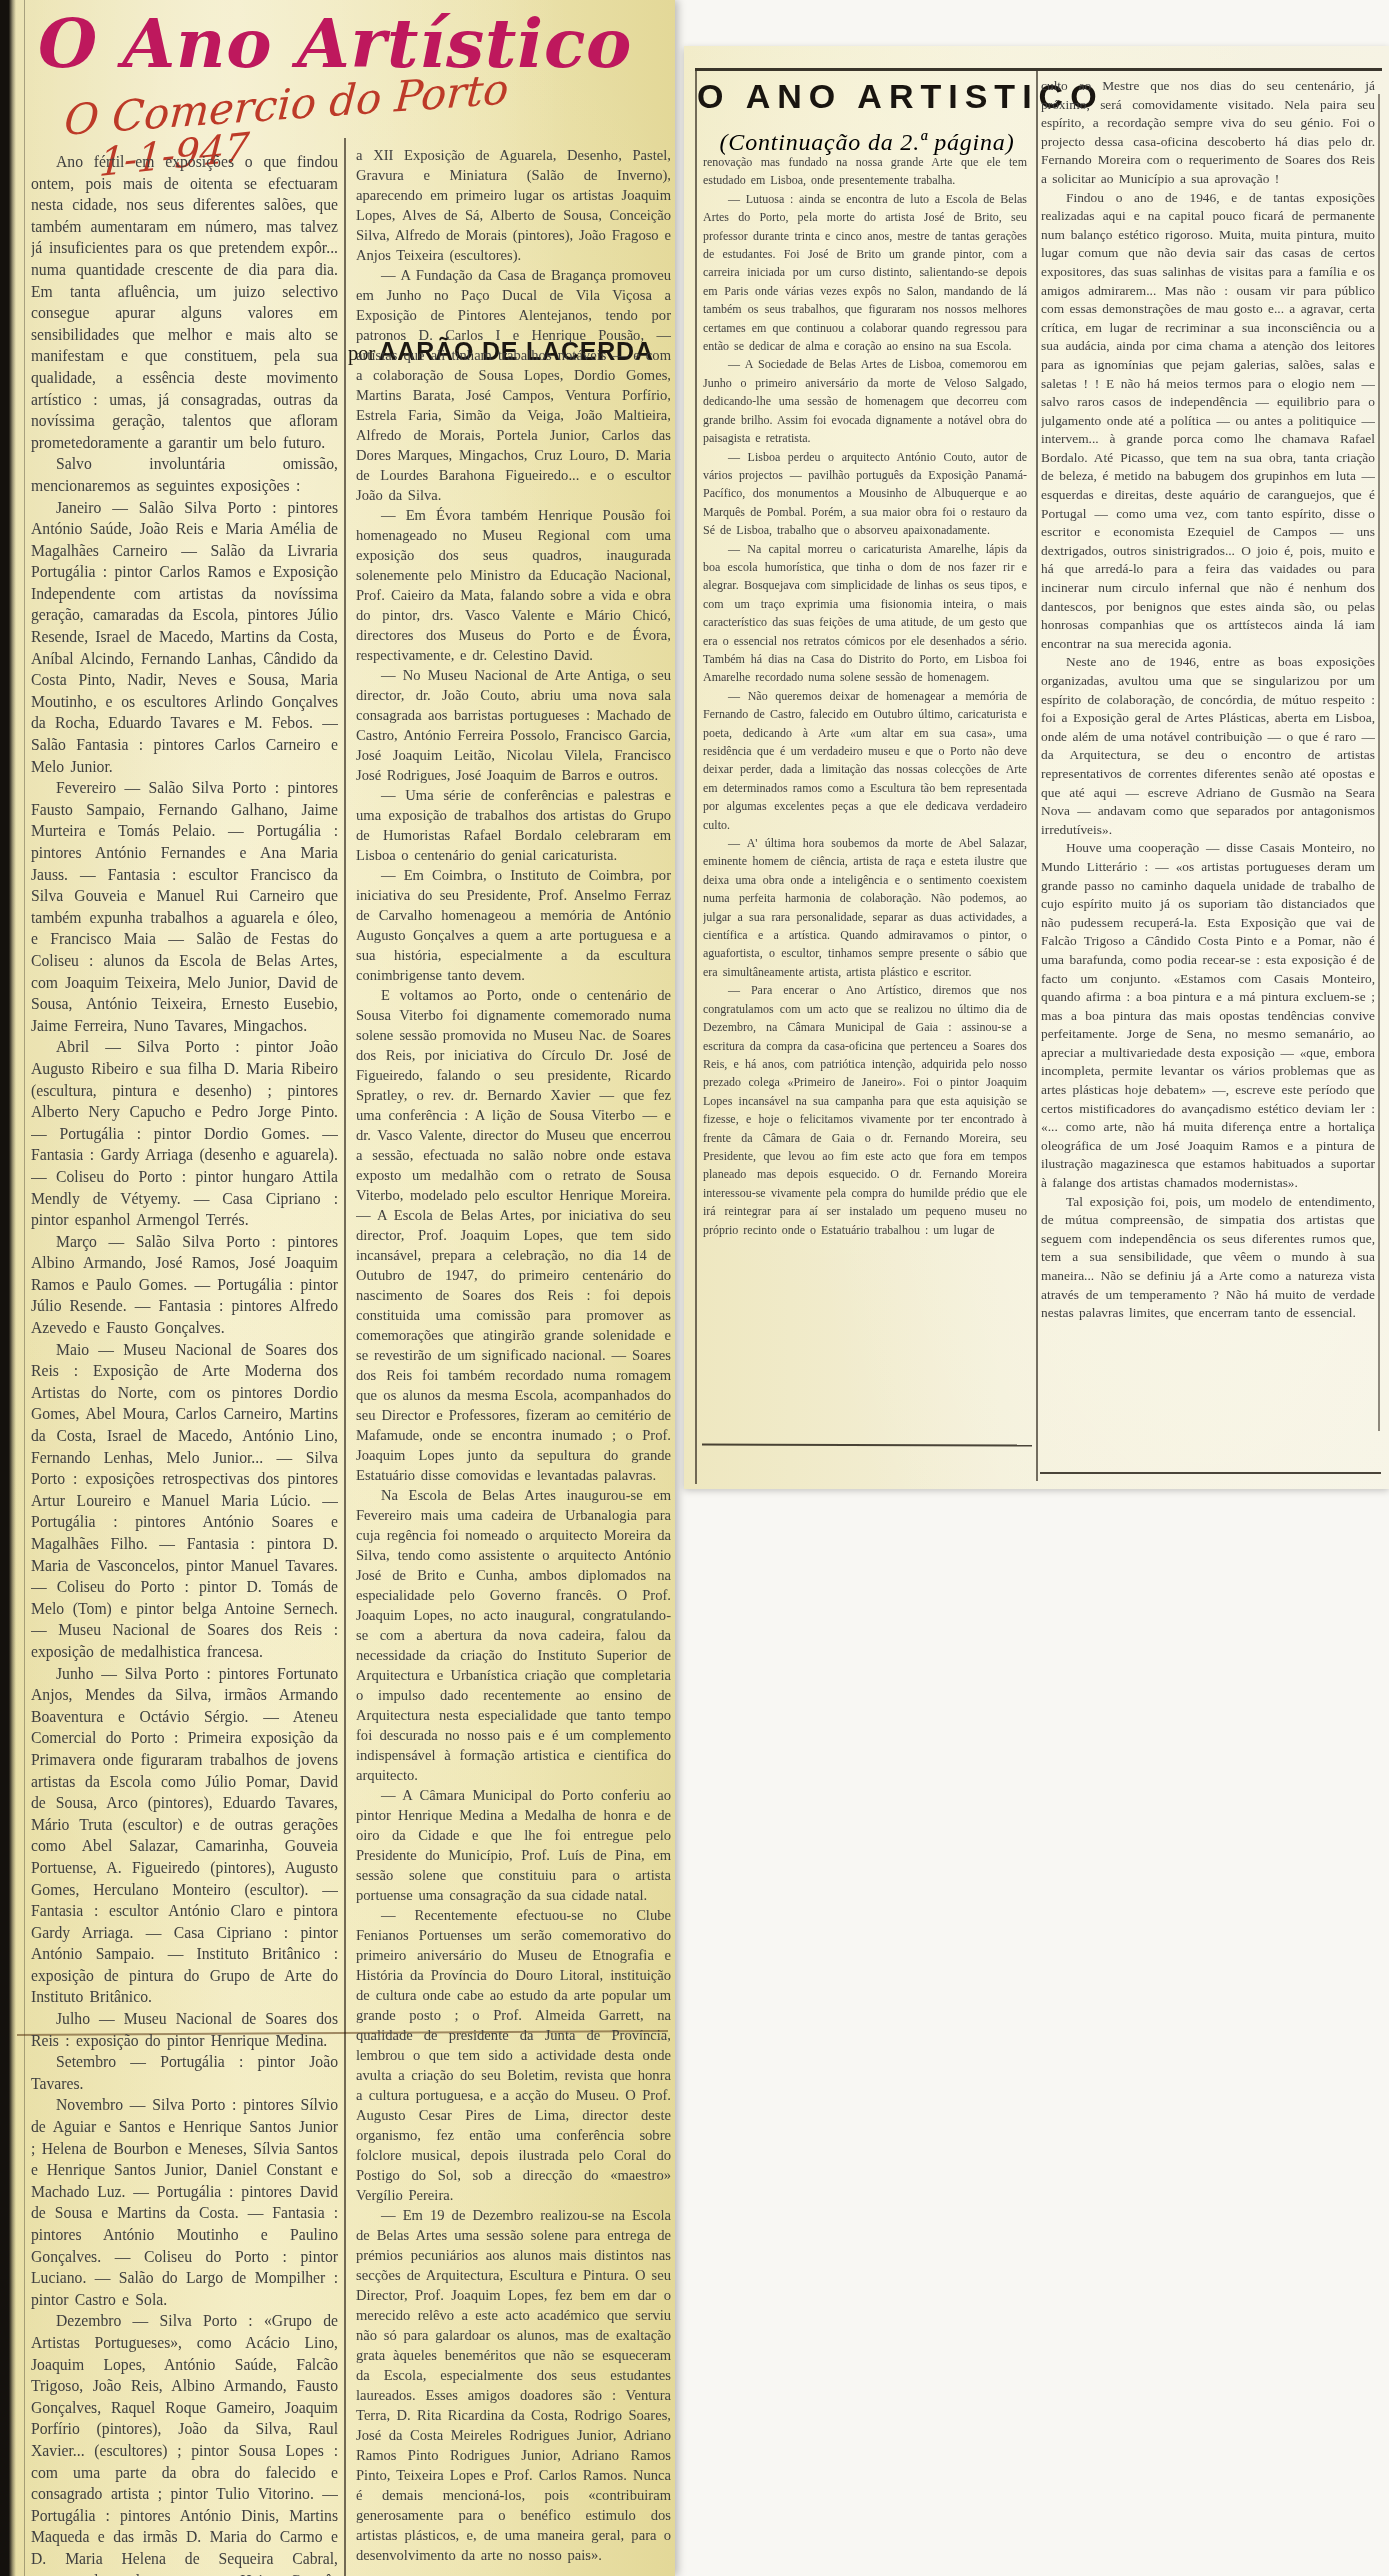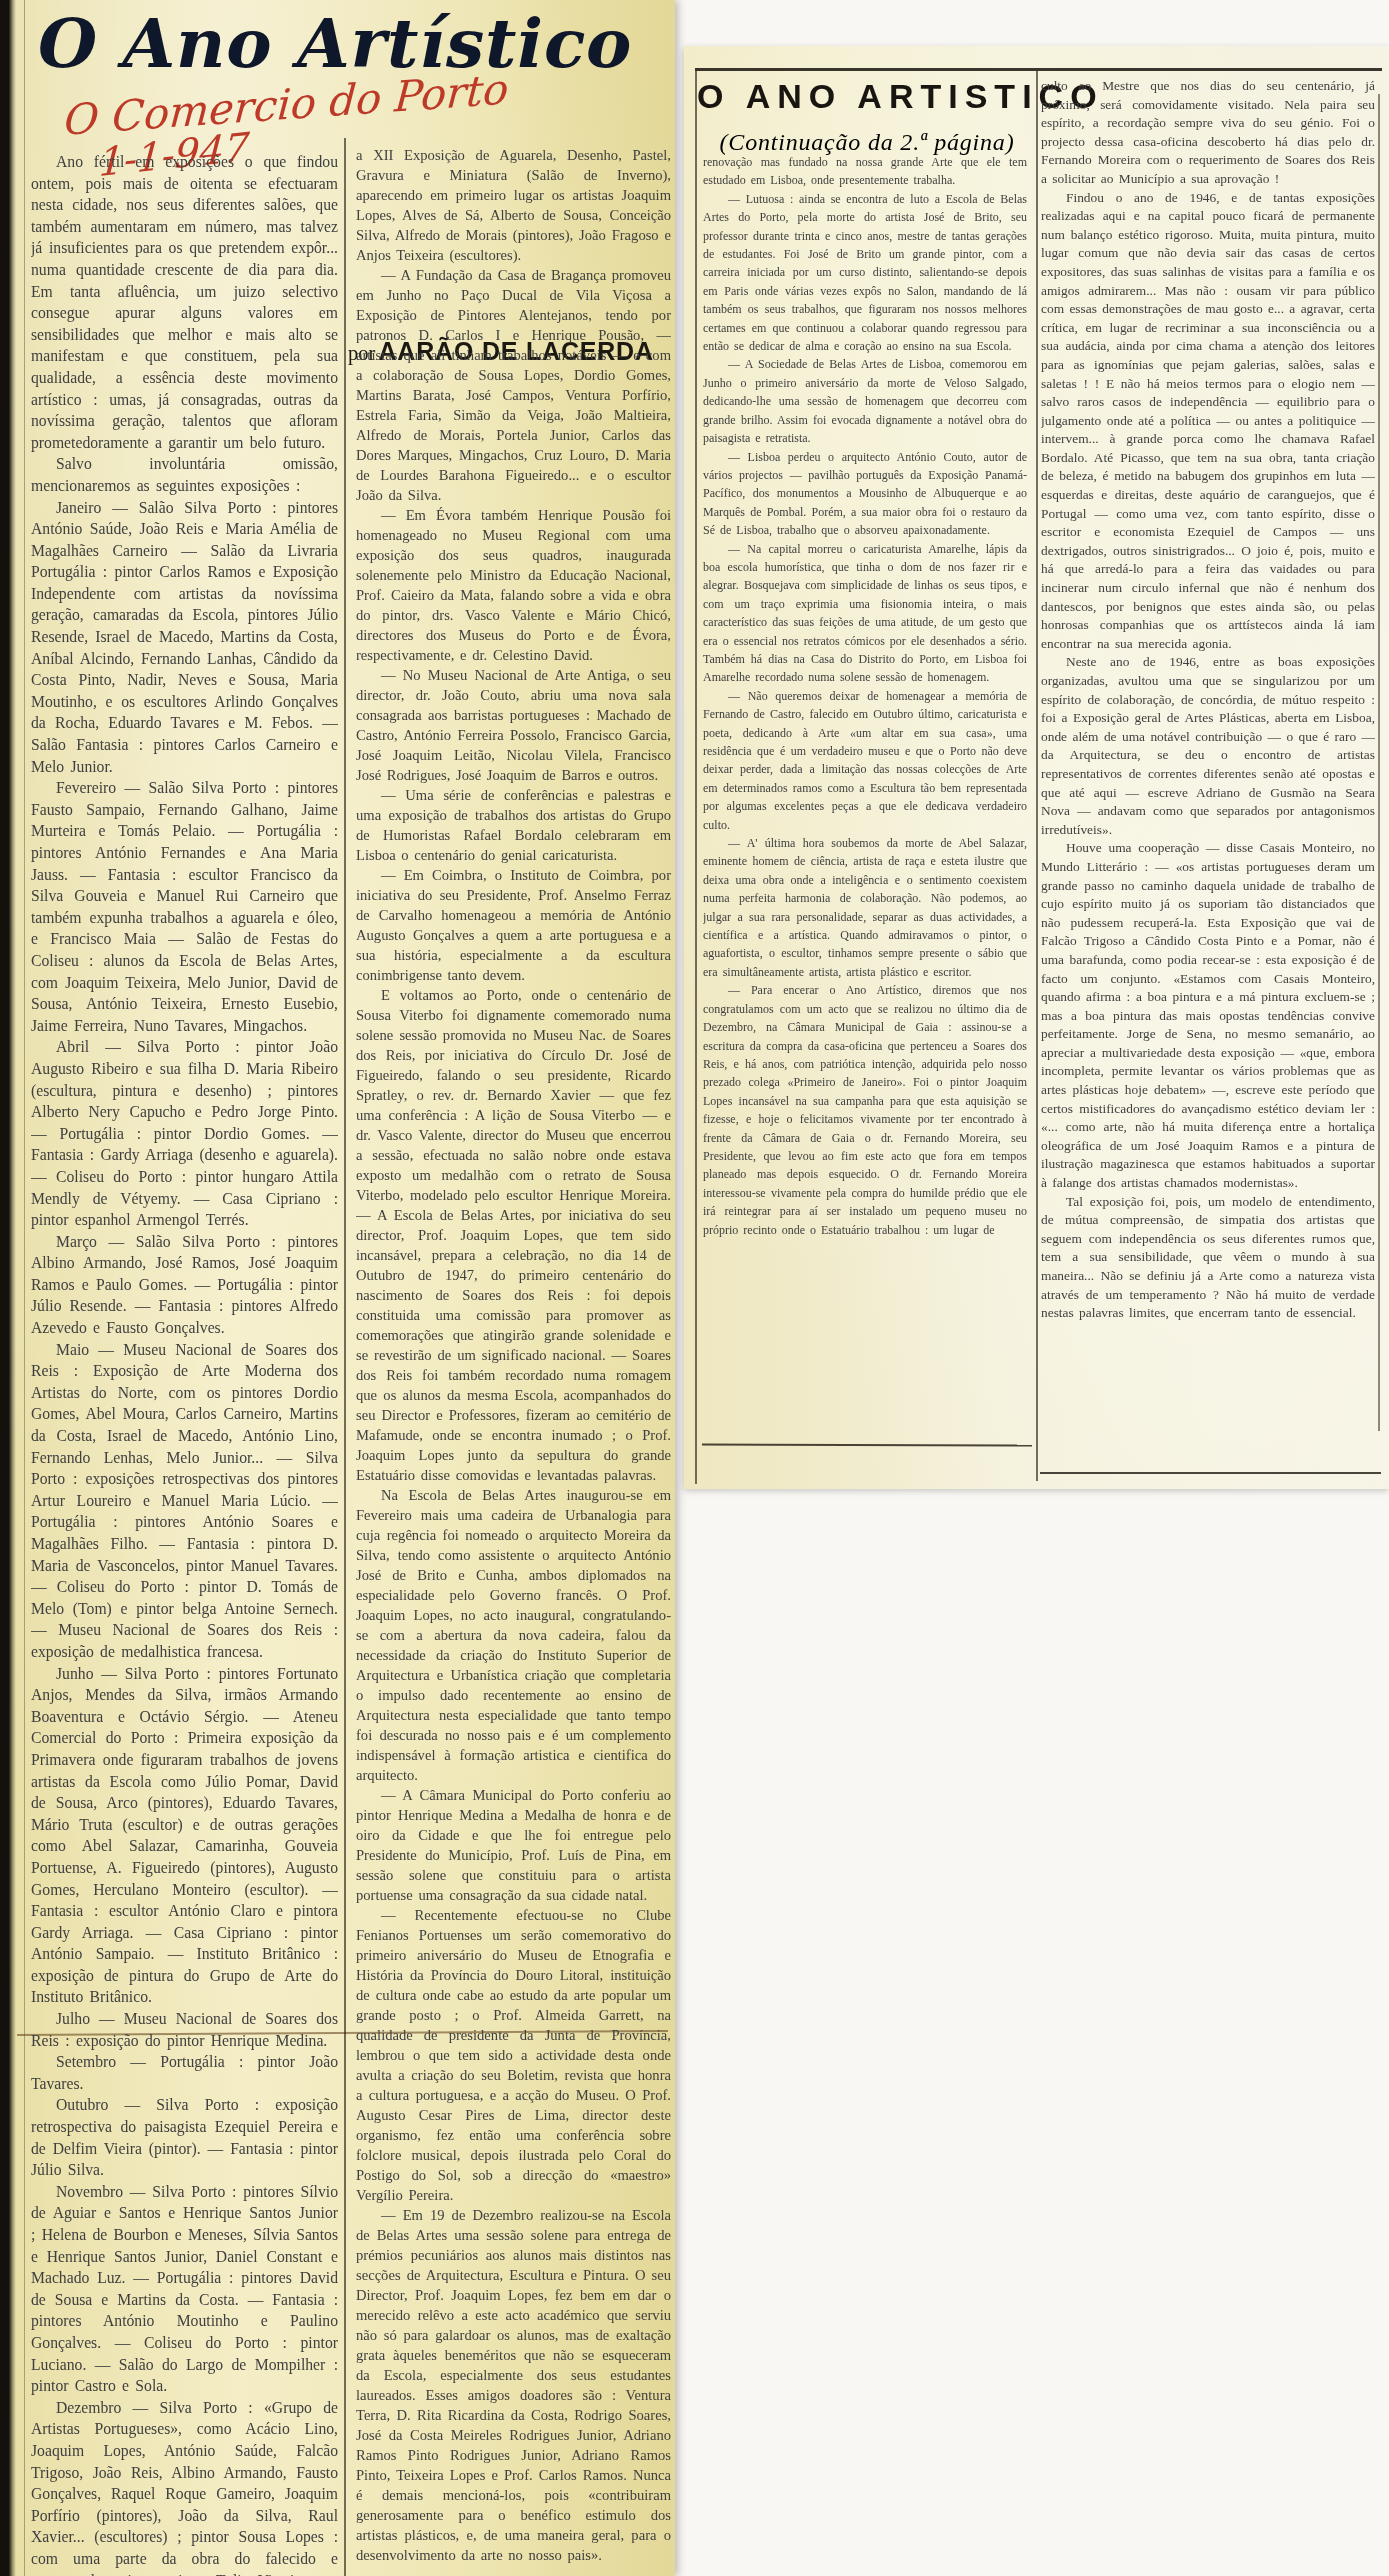--- a/index.html
+++ b/index.html
@@ -14,21 +14,21 @@
       linear-gradient(90deg,#e7dda2,#f1e9bc 35%,#ece3ad 72%,#e3d898);
     box-shadow:3.1px 0 7.9px rgba(0,0,0,.25);}
   .edge-black{position:absolute;left:0;top:0;width:15.7px;height:2576px;
     background:linear-gradient(90deg,#14110d 0 55%,rgba(20,17,13,.35) 80%,transparent);}
   .edge-line{position:absolute;left:23.6px;top:0;width:1.6px;height:2576px;background:rgba(40,33,22,.35);}
   .crease{position:absolute;left:17.3px;top:2032px;width:651px;height:2.4px;
     background:rgba(92,58,22,.55);transform:rotate(-.35deg);}
   
   .main-title{position:absolute;left:38px;top:3.1px;width:621px;
     font-family:"DejaVu Serif",serif;font-style:italic;font-weight:bold;
-    font-size:68px;letter-spacing:0.8px;color:#0f172a;white-space:nowrap;}
+    font-size:68px;letter-spacing:0.8px;color:#be185d;white-space:nowrap;}
   .hand{position:absolute;color:#bd3a28;font-family:"DejaVu Serif",serif;
     font-style:italic;white-space:nowrap;}
   .hand-1{left:64px;top:80px;font-size:42px;transform:rotate(-4deg) skewX(-8deg);}
   .hand-2{left:99px;top:132px;font-size:39px;transform:rotate(-6deg) skewX(-10deg);}
   .byline{position:absolute;left:348px;top:337px;width:324px;white-space:nowrap;color:#1c1812;}
   .byline .pre{font:20.5px "Liberation Serif",serif;}
   .byline .name{font-family:"Liberation Sans",sans-serif;font-weight:bold;
     font-size:25px;letter-spacing:0.8px;}
   
   .col{position:absolute;overflow:hidden;text-align:justify;color:#404040;}
@@ -87,21 +87,20 @@
       <p>Ano fértil em exposições o que findou ontem, pois mais de oitenta se efectuaram nesta cidade, nos seus diferentes salões, que também aumentaram em número, mas talvez já insuficientes para os que pretendem expôr... numa quantidade crescente de dia para dia. Em tanta afluência, um juizo selectivo consegue apurar alguns valores em sensibilidades que melhor e mais alto se manifestam e que constituem, pela sua qualidade, a essência deste movimento artístico : umas, já consagradas, outras da novíssima geração, talentos que afloram prometedoramente a garantir um belo futuro.</p>
       <p>Salvo involuntária omissão, mencionaremos as seguintes exposições :</p>
       <p>Janeiro — Salão Silva Porto : pintores António Saúde, João Reis e Maria Amélia de Magalhães Carneiro — Salão da Livraria Portugália : pintor Carlos Ramos e Exposição Independente com artistas da novíssima geração, camaradas da Escola, pintores Júlio Resende, Israel de Macedo, Martins da Costa, Aníbal Alcindo, Fernando Lanhas, Cândido da Costa Pinto, Nadir, Neves e Sousa, Maria Moutinho, e os escultores Arlindo Gonçalves da Rocha, Eduardo Tavares e M. Febos. — Salão Fantasia : pintores Carlos Carneiro e Melo Junior.</p>
       <p>Fevereiro — Salão Silva Porto : pintores Fausto Sampaio, Fernando Galhano, Jaime Murteira e Tomás Pelaio. — Portugália : pintores António Fernandes e Ana Maria Jauss. — Fantasia : escultor Francisco da Silva Gouveia e Manuel Rui Carneiro que também expunha trabalhos a aguarela e óleo, e Francisco Maia — Salão de Festas do Coliseu : alunos da Escola de Belas Artes, com Joaquim Teixeira, Melo Junior, David de Sousa, António Teixeira, Ernesto Eusebio, Jaime Ferreira, Nuno Tavares, Mingachos.</p>
       <p>Abril — Silva Porto : pintor João Augusto Ribeiro e sua filha D. Maria Ribeiro (escultura, pintura e desenho) ; pintores Alberto Nery Capucho e Pedro Jorge Pinto. — Portugália : pintor Dordio Gomes. — Fantasia : Gardy Arriaga (desenho e aguarela). — Coliseu do Porto : pintor hungaro Attila Mendly de Vétyemy. — Casa Cipriano : pintor espanhol Armengol Terrés.</p>
       <p>Março — Salão Silva Porto : pintores Albino Armando, José Ramos, José Joaquim Ramos e Paulo Gomes. — Portugália : pintor Júlio Resende. — Fantasia : pintores Alfredo Azevedo e Fausto Gonçalves.</p>
       <p>Maio — Museu Nacional de Soares dos Reis : Exposição de Arte Moderna dos Artistas do Norte, com os pintores Dordio Gomes, Abel Moura, Carlos Carneiro, Martins da Costa, Israel de Macedo, António Lino, Fernando Lenhas, Melo Junior... — Silva Porto : exposições retrospectivas dos pintores Artur Loureiro e Manuel Maria Lúcio. — Portugália : pintores António Soares e Magalhães Filho. — Fantasia : pintora D. Maria de Vasconcelos, pintor Manuel Tavares. — Coliseu do Porto : pintor D. Tomás de Melo (Tom) e pintor belga Antoine Sernech. — Museu Nacional de Soares dos Reis : exposição de medalhistica francesa.</p>
       <p>Junho — Silva Porto : pintores Fortunato Anjos, Mendes da Silva, irmãos Armando Boaventura e Octávio Sérgio. — Ateneu Comercial do Porto : Primeira exposição da Primavera onde figuraram trabalhos de jovens artistas da Escola como Júlio Pomar, David de Sousa, Arco (pintores), Eduardo Tavares, Mário Truta (escultor) e de outras gerações como Abel Salazar, Camarinha, Gouveia Portuense, A. Figueiredo (pintores), Augusto Gomes, Herculano Monteiro (escultor). — Fantasia : escultor António Claro e pintora Gardy Arriaga. — Casa Cipriano : pintor António Sampaio. — Instituto Britânico : exposição de pintura do Grupo de Arte do Instituto Britânico.</p>
       <p>Julho — Museu Nacional de Soares dos Reis : exposição do pintor Henrique Medina.</p>
       <p>Setembro — Portugália : pintor João Tavares.</p>
-      <p>Outubro — Silva Porto : exposição retrospectiva do paisagista Ezequiel Pereira e de Delfim Vieira (pintor). — Fantasia : pintor Júlio Silva.</p>
       <p>Novembro — Silva Porto : pintores Sílvio de Aguiar e Santos e Henrique Santos Junior ; Helena de Bourbon e Meneses, Sílvia Santos e Henrique Santos Junior, Daniel Constant e Machado Luz. — Portugália : pintores David de Sousa e Martins da Costa. — Fantasia : pintores António Moutinho e Paulino Gonçalves. — Coliseu do Porto : pintor Luciano. — Salão do Largo de Mompilher : pintor Castro e Sola.</p>
       <p>Dezembro — Silva Porto : «Grupo de Artistas Portugueses», como Acácio Lino, Joaquim Lopes, António Saúde, Falcão Trigoso, João Reis, Albino Armando, Fausto Gonçalves, Raquel Roque Gameiro, Joaquim Porfírio (pintores), João da Silva, Raul Xavier... (escultores) ; pintor Sousa Lopes : com uma parte da obra do falecido e consagrado artista ; pintor Tulio Vitorino. — Portugália : pintores António Dinis, Martins Maqueda e das irmãs D. Maria do Carmo e D. Maria Helena de Sequeira Cabral, apresentadas pelo seu mestre Heitor Cramês que também expôs. — Fantasia : pintores Jorge Maltieira e Jorge Nunes.</p>
     </div>
   <div class="divider" id="div-l"></div>
   <div class="col" id="col-l2">
       <p class="cont">a XII Exposição de Aguarela, Desenho, Pastel, Gravura e Miniatura (Salão de Inverno), aparecendo em primeiro lugar os artistas Joaquim Lopes, Alves de Sá, Alberto de Sousa, Conceição Silva, Alfredo de Morais (pintores), João Fragoso e Anjos Teixeira (escultores).</p>
       <p>— A Fundação da Casa de Bragança promoveu em Junho no Paço Ducal de Vila Viçosa a Exposição de Pintores Alentejanos, tendo por patronos D. Carlos I e Henrique Pousão, — artistas que ali tinham trabalhos notáveis — e com a colaboração de Sousa Lopes, Dordio Gomes, Martins Barata, José Campos, Ventura Porfírio, Estrela Faria, Simão da Veiga, João Maltieira, Alfredo de Morais, Portela Junior, Carlos das Dores Marques, Mingachos, Cruz Louro, D. Maria de Lourdes Barahona Figueiredo... e o escultor João da Silva.</p>
       <p>— Em Évora também Henrique Pousão foi homenageado no Museu Regional com uma exposição dos seus quadros, inaugurada solenemente pelo Ministro da Educação Nacional, Prof. Caieiro da Mata, falando sobre a vida e obra do pintor, drs. Vasco Valente e Mário Chicó, directores dos Museus do Porto e de Évora, respectivamente, e dr. Celestino David.</p>
       <p>— No Museu Nacional de Arte Antiga, o seu director, dr. João Couto, abriu uma nova sala consagrada aos barristas portugueses : Machado de Castro, António Ferreira Possolo, Francisco Garcia, José Joaquim Leitão, Nicolau Vilela, Francisco José Rodrigues, José Joaquim de Barros e outros.</p>
       <p>— Uma série de conferências e palestras e uma exposição de trabalhos dos artistas do Grupo de Humoristas Rafael Bordalo celebraram em Lisboa o centenário do genial caricaturista.</p>

